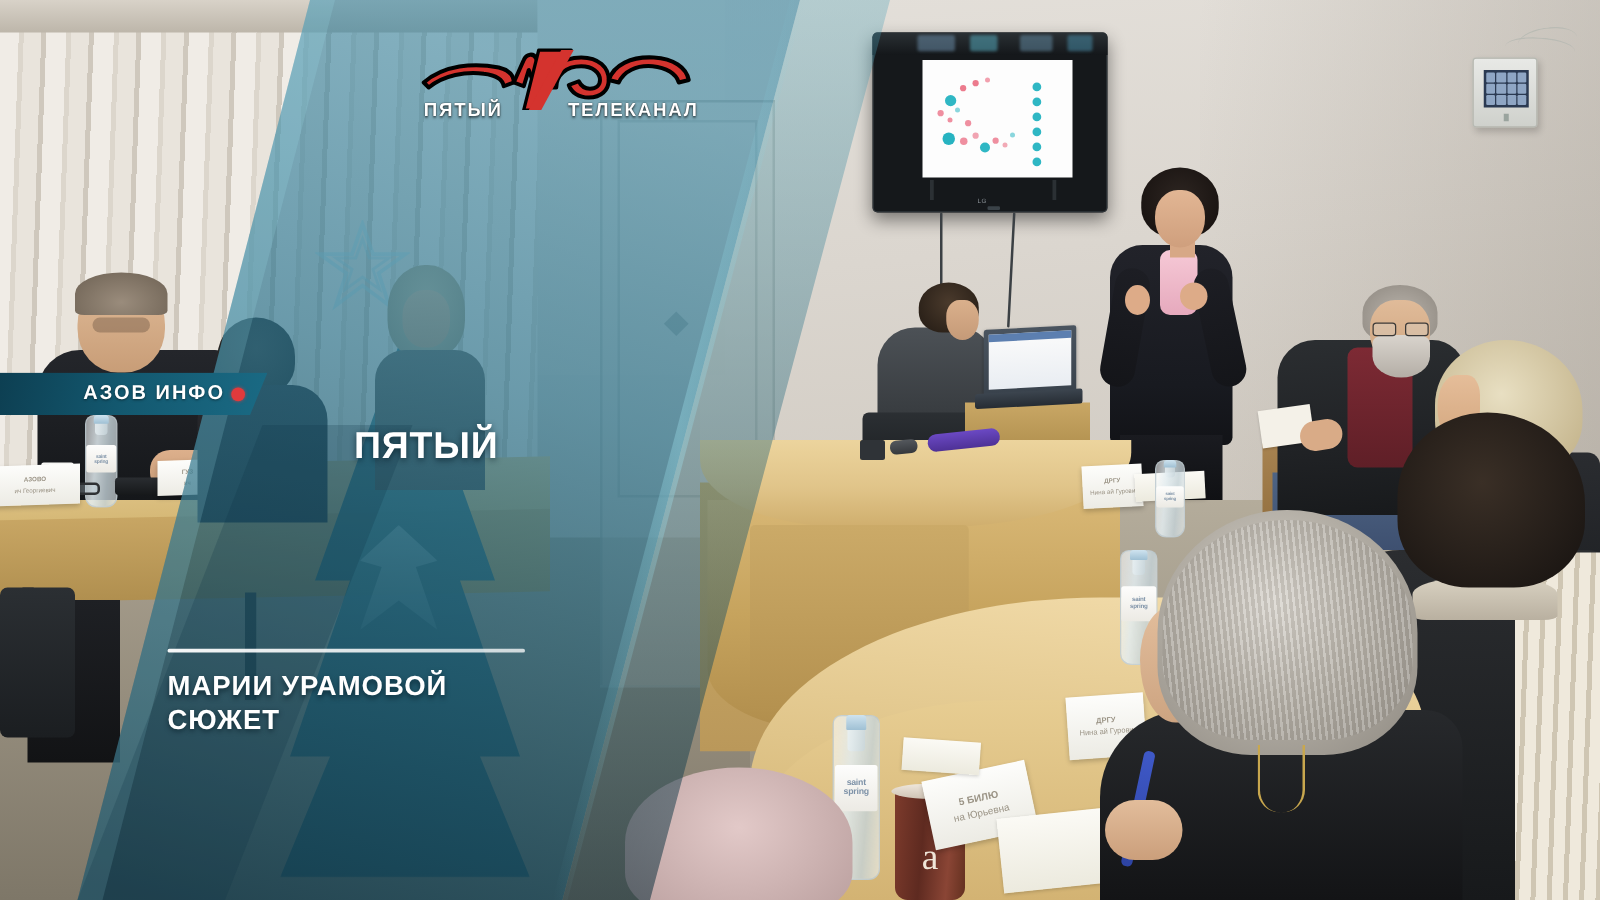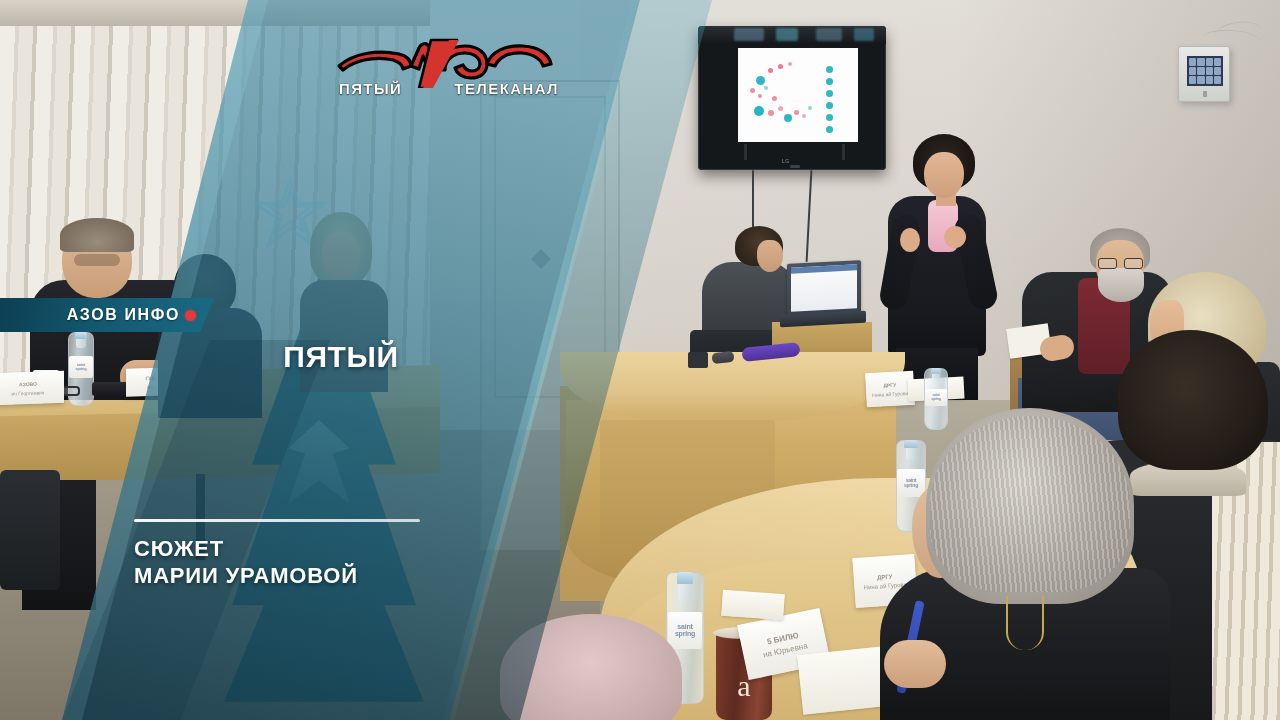--- a/index.html
+++ b/index.html
@@ -674,22 +674,22 @@
       <span class="badge-txt">АЗОВ ИНФО</span>
       <span class="badge-dot"></span>
     </div>
 
     <div class="title-wrap">
       <div class="title-line">ПЯТЫЙ</div>
     </div>
 
     <div class="rule"></div>
     <div class="credit">
+      <div class="credit-line">МАРИИ УРАМОВОЙ</div>
       <div class="credit-line">СЮЖЕТ</div>
-      <div class="credit-line">МАРИИ УРАМОВОЙ</div>
     </div>
   </div>
 
   <div class="logo">
     <svg width="232" height="52" viewBox="0 0 232 52">
       <g stroke="#000" stroke-width="3.2" stroke-linejoin="round" stroke-linecap="round" fill="#d4332e">
         <path d="M6,30 C22,16 46,14 66,18 C74,20 78,24 78,30 L70,33 C69,27 63,24 54,23
                  C40,21 22,24 10,34 Z"></path>
         <path d="M78,30 L86,12 C88,7 94,6 96,11 L104,34 L96,36 L90,20 L86,33 Z"></path>
         <path d="M104,34 C104,20 116,10 132,10 C146,10 154,18 154,28 C154,36 148,42 138,42

